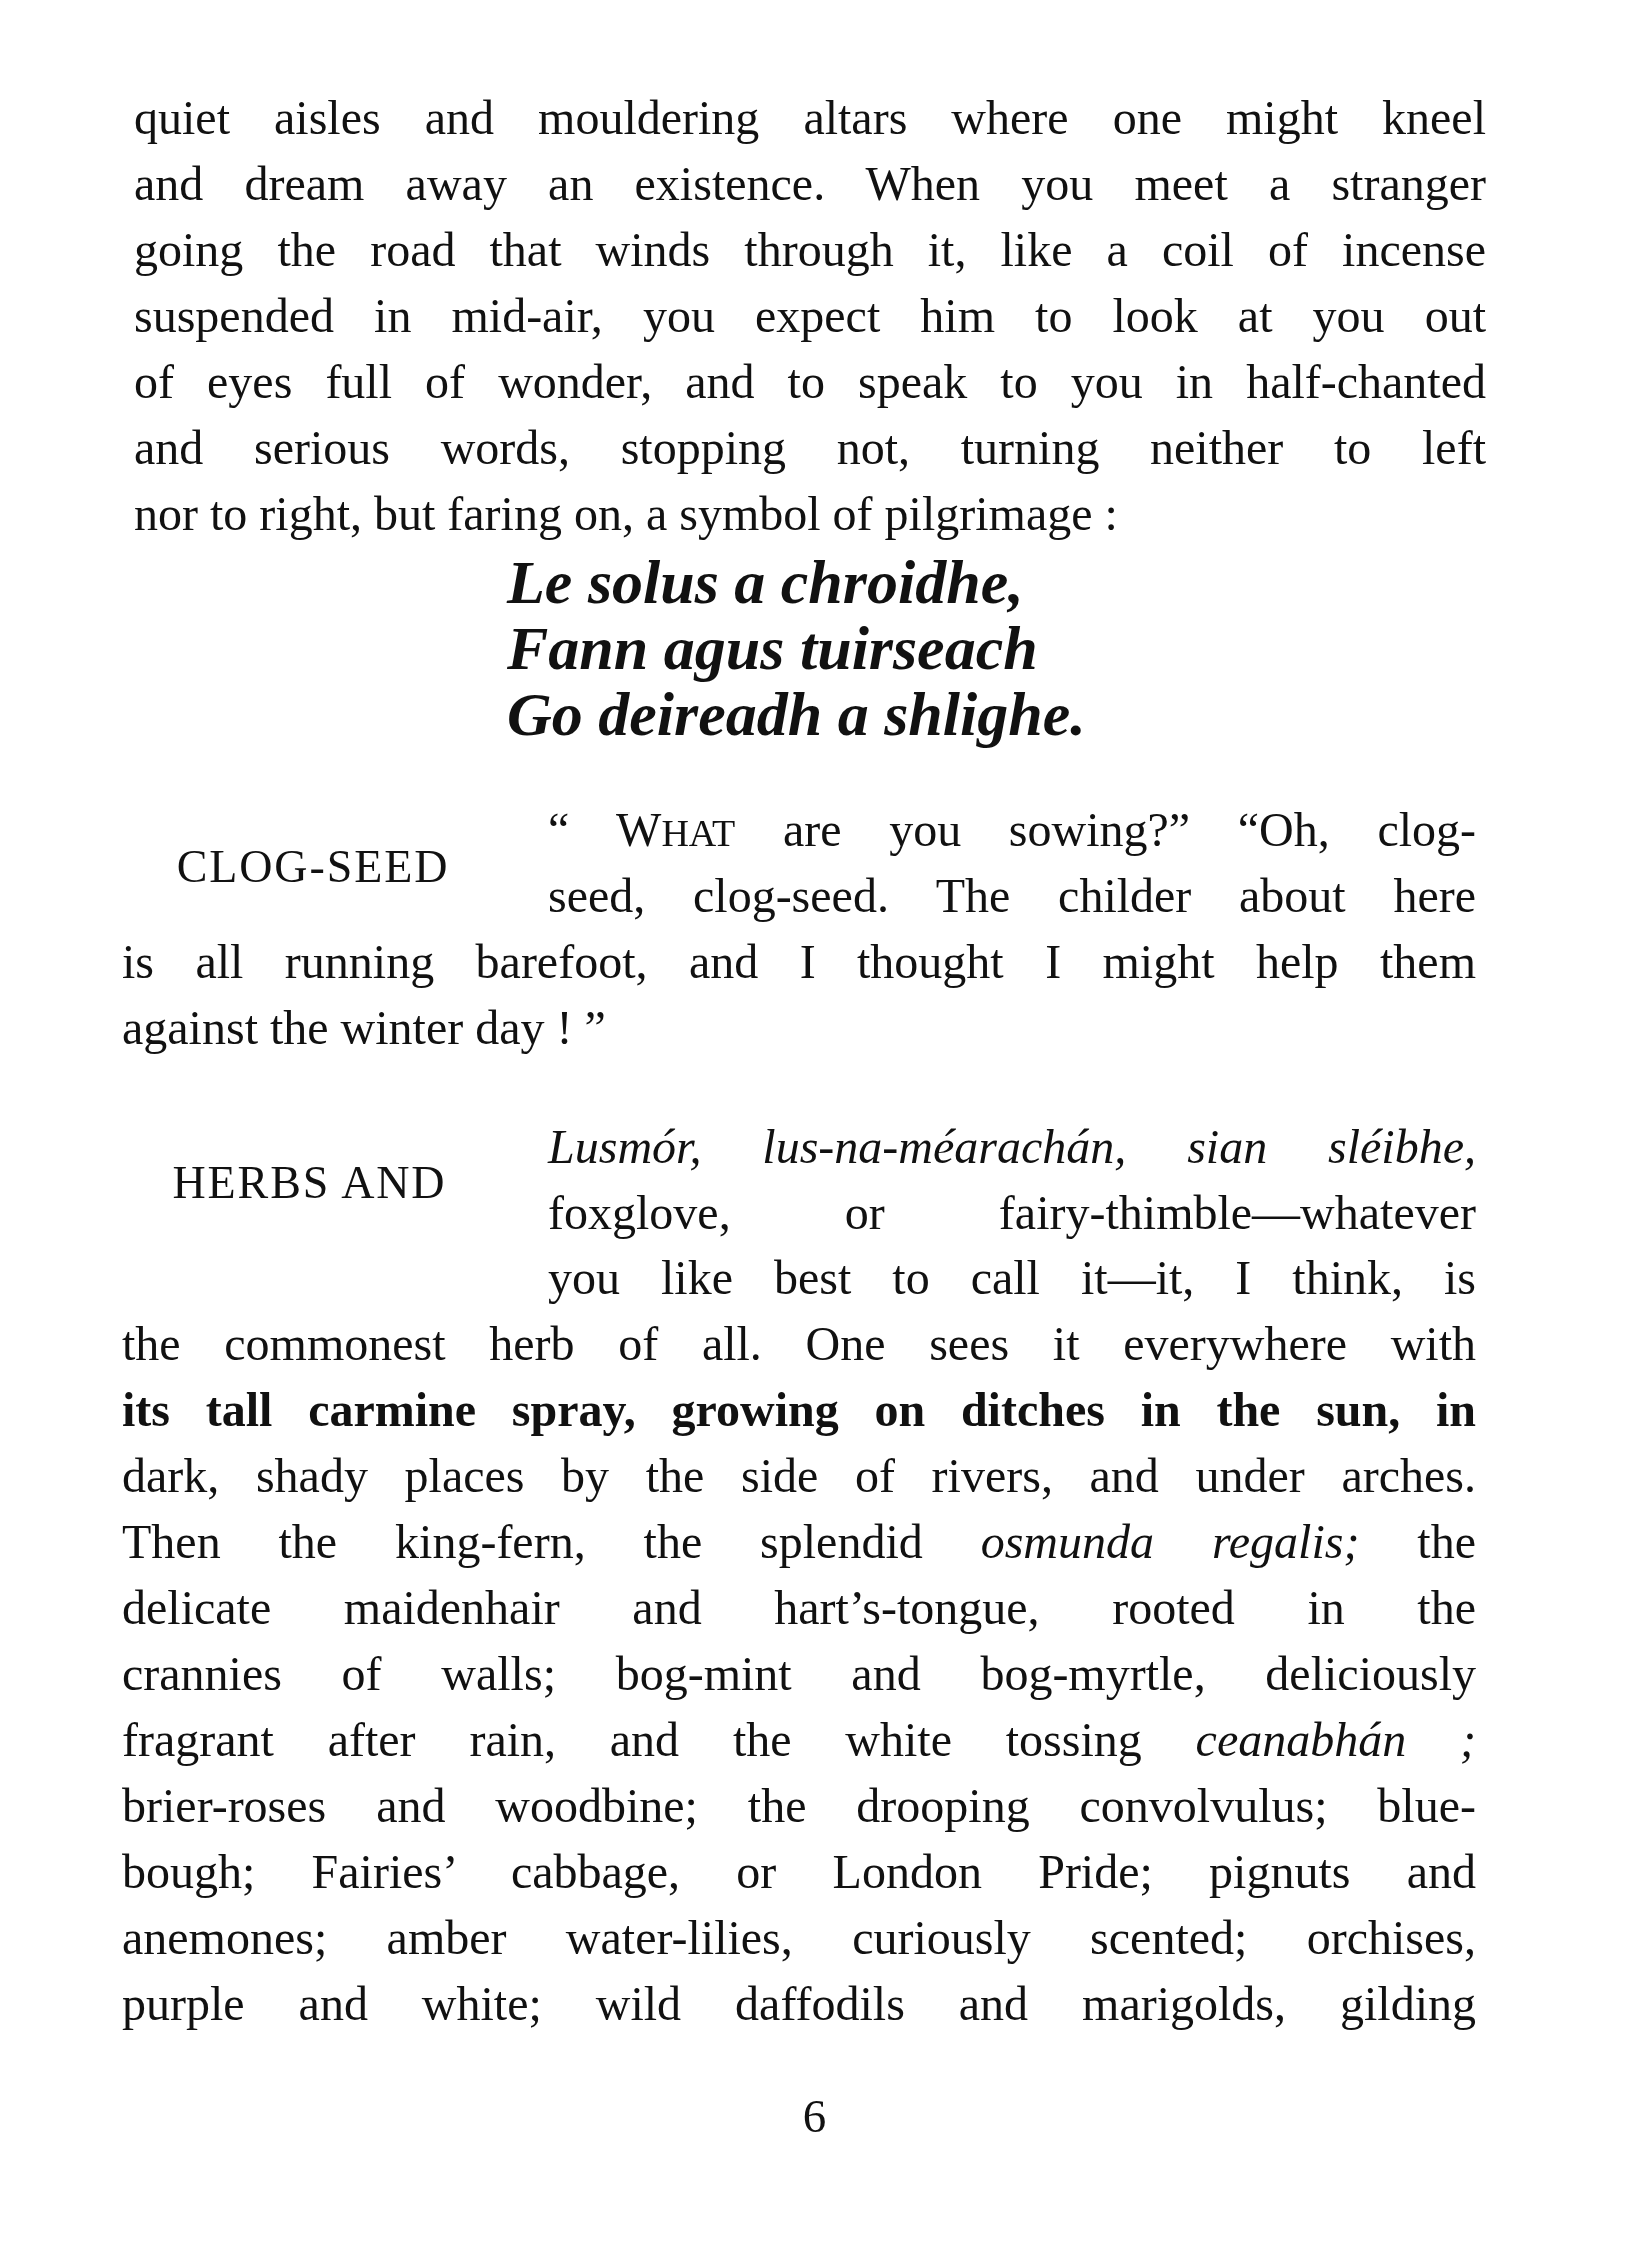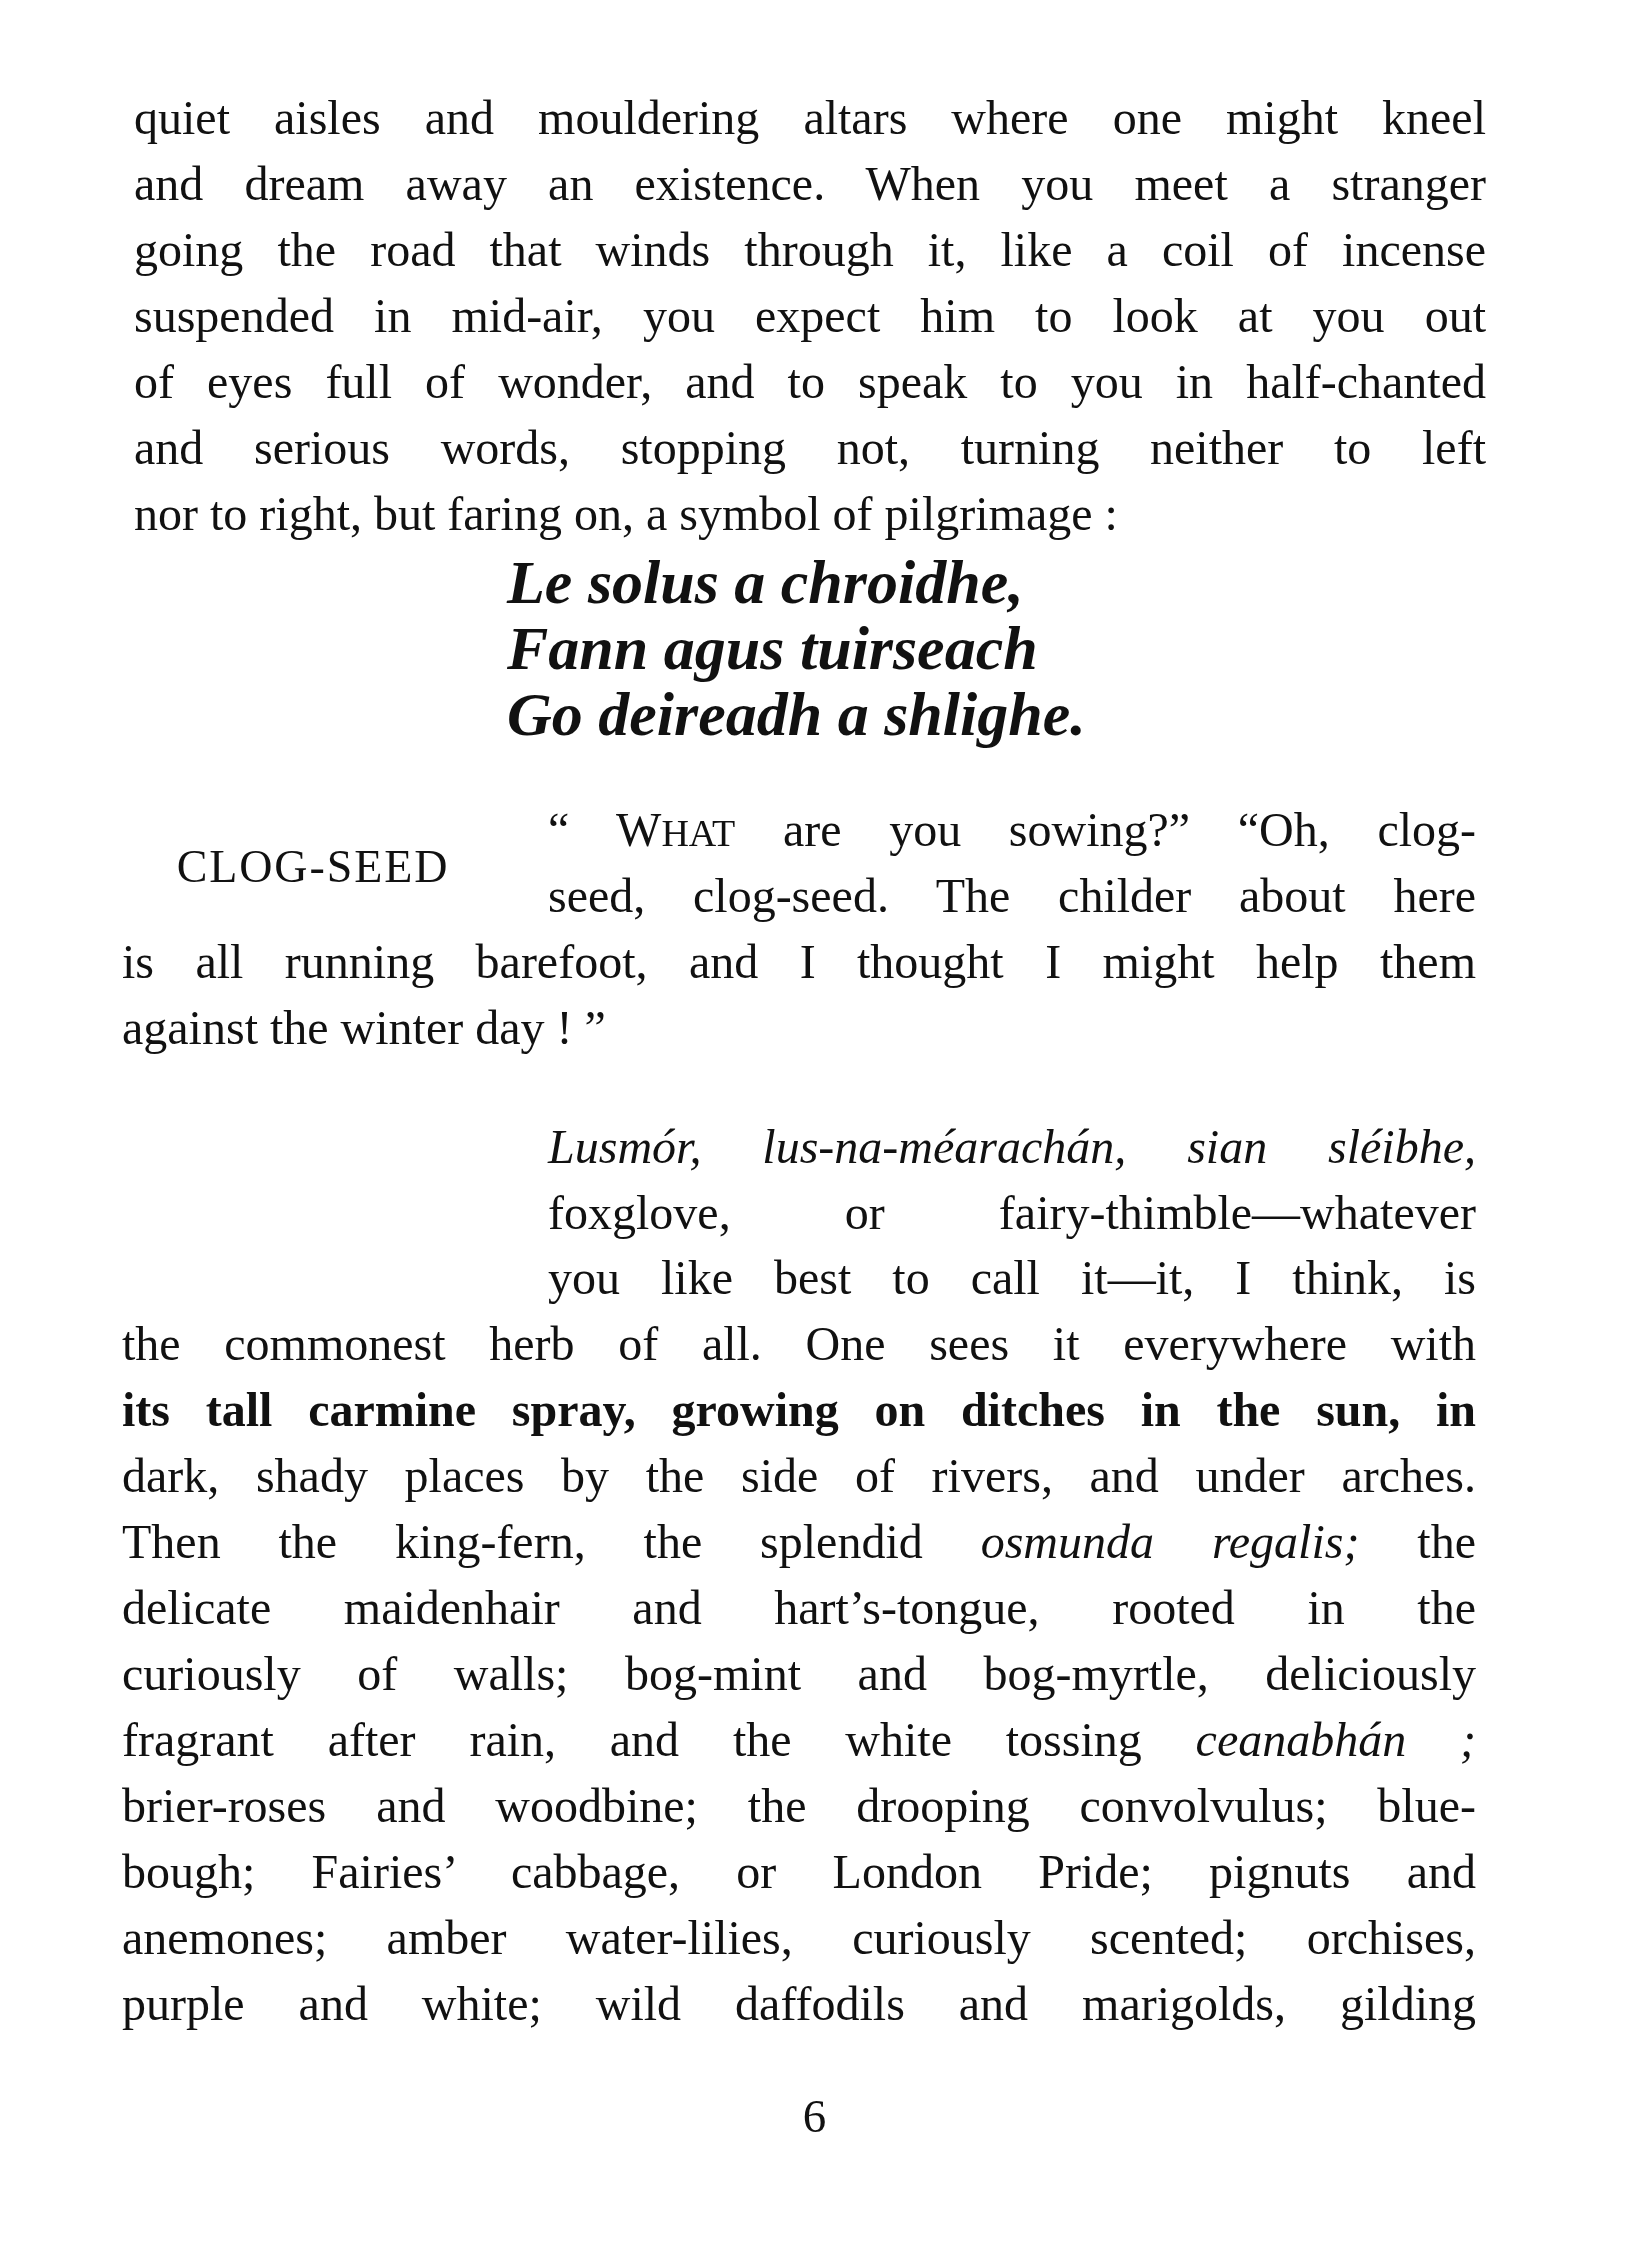--- a/index.html
+++ b/index.html
@@ -39,30 +39,31 @@
 <div>
   <div class="side" style="left:139px; top:840px; width:348px;">CLOG-SEED</div>
   <div class="line indent" style="top: 802px; white-space: normal; height: 56px; overflow: visible;"><span>“ </span><span>W</span><span class="sc">HAT</span><span> are you sowing?”  “Oh, clog-</span></div>
   <div class="line indent" style="top: 868px; white-space: normal; height: 56px; overflow: visible;">seed, clog-seed.  The childer about here</div>
   <div class="line p2" style="top: 934px; white-space: normal; height: 56px; overflow: visible;">is all running barefoot, and I thought I might help them</div>
   <div class="line p2 last" style="top:1000px">against the winter day ! ”</div>
 </div>
 
 <div>
   <div class="side" style="left:121px; top:1156px; width:377px;">
+    <div>HERBS AND</div>
   </div>
   <div class="line indent it" style="top: 1119px; white-space: normal; height: 56px; overflow: visible;">Lusmór, lus-na-méarachán, sian sléibhe,</div>
   <div class="line indent" style="top: 1185px; white-space: normal; height: 56px; overflow: visible;">foxglove, or fairy-thimble—whatever</div>
   <div class="line indent" style="top: 1250px; white-space: normal; height: 56px; overflow: visible;">you like best to call it—it, I think, is</div>
   <div class="line p2" style="top: 1316px; white-space: normal; height: 56px; overflow: visible;">the commonest herb of all. One sees it everywhere with</div>
   <div class="line p2" style="top: 1382px; white-space: normal; height: 56px; overflow: visible; font-weight: bold;">its tall carmine spray, growing on ditches in the sun, in</div>
   <div class="line p2" style="top: 1448px; white-space: normal; height: 56px; overflow: visible;">dark, shady places by the side of rivers, and under arches.</div>
   <div class="line p2" style="top: 1514px; white-space: normal; height: 56px; overflow: visible;"><span>Then the king-fern, the splendid </span><span class="it">osmunda regalis;</span><span> the</span></div>
   <div class="line p2" style="top: 1580px; white-space: normal; height: 56px; overflow: visible;">delicate maidenhair and hart’s-tongue, rooted in the</div>
-  <div class="line p2" style="top: 1646px; white-space: normal; height: 56px; overflow: visible;">curiously of walls; bog-mint and bog-myrtle, deliciously</div>
+  <div class="line p2" style="top: 1646px; white-space: normal; height: 56px; overflow: visible;">crannies of walls; bog-mint and bog-myrtle, deliciously</div>
   <div class="line p2" style="top: 1712px; white-space: normal; height: 56px; overflow: visible;"><span>fragrant after rain, and the white tossing </span><span class="it">ceanabhán ;</span></div>
   <div class="line p2" style="top: 1778px; white-space: normal; height: 56px; overflow: visible;">brier-roses and woodbine; the drooping convolvulus; blue-</div>
   <div class="line p2" style="top: 1844px; white-space: normal; height: 56px; overflow: visible;">bough; Fairies’ cabbage, or London Pride; pignuts and</div>
   <div class="line p2" style="top: 1910px; white-space: normal; height: 56px; overflow: visible;">anemones; amber water-lilies, curiously scented; orchises,</div>
   <div class="line p2" style="top: 1976px; white-space: normal; height: 56px; overflow: visible;">purple and white; wild daffodils and marigolds, gilding</div>
 </div>
 
 <div class="pageno">6</div>
 
 

